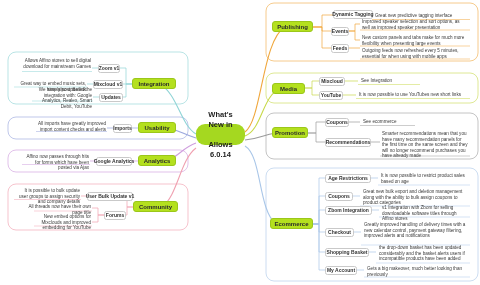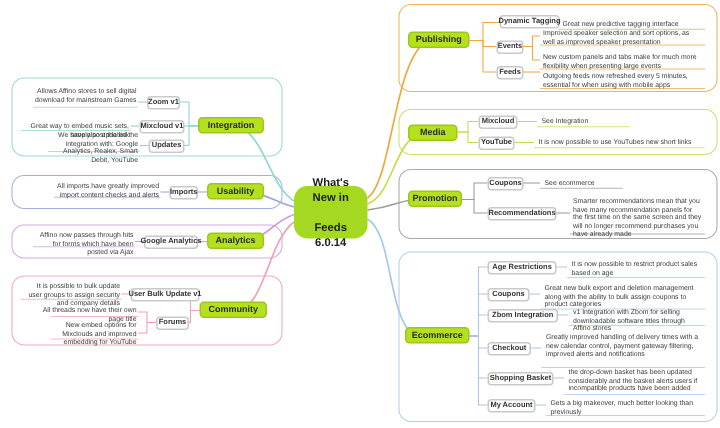--- a/index.html
+++ b/index.html
@@ -136,24 +136,24 @@
     <path d="M133,207 L127,207 L127,196 L121,196" fill="none" stroke="#f0a0b0" stroke-width="0.7"></path>
     <path d="M133,207 L127,207 L127,215 L121,215" fill="none" stroke="#f0a0b0" stroke-width="0.7"></path>
     <path d="M87,196 L81,196" fill="none" stroke="#f0a0b0" stroke-width="0.7"></path>
     <path d="M104,215 L98,215 L98,208 L92,208" fill="none" stroke="#f0a0b0" stroke-width="0.7"></path>
     <path d="M104,215 L98,215 L98,222 L92,222" fill="none" stroke="#f0a0b0" stroke-width="0.7"></path>
     <line x1="14" y1="199.5" x2="81" y2="199.5" stroke="#f0a0b0" stroke-width="0.5"></line>
     <line x1="34" y1="211" x2="92" y2="211" stroke="#f0a0b0" stroke-width="0.5"></line>
     <line x1="34" y1="226" x2="92" y2="226" stroke="#f0a0b0" stroke-width="0.5"></line>
   </svg>
 
-  <div class="node central" style="left:196px;top:124px;width:49px;height:35px;">
+  <div class="node central" style="left:196px;top:124px;width:49px;height:21px;">
     <span>
       <span>What's New in</span><br>
-      <span>Feeds 6.0.14</span>
+      <span>Allows 6.0.14</span>
     </span>
   </div>
 
   <div class="node branch" style="left:272px;top:21px;width:41px;height:11px;">Publishing</div>
 
   <div class="node sub" style="left:333px;top:10px;width:40px;height:9px;">Dynamic Tagging</div>
   <div class="node sub" style="left:331px;top:27px;width:18px;height:9px;">Events</div>
   <div class="node sub" style="left:331px;top:44px;width:18px;height:9px;">Feeds</div>
 
   <div class="node leaf right" style="left:374px;top:13px;width:96px;">Great new predictive tagging interface</div>

